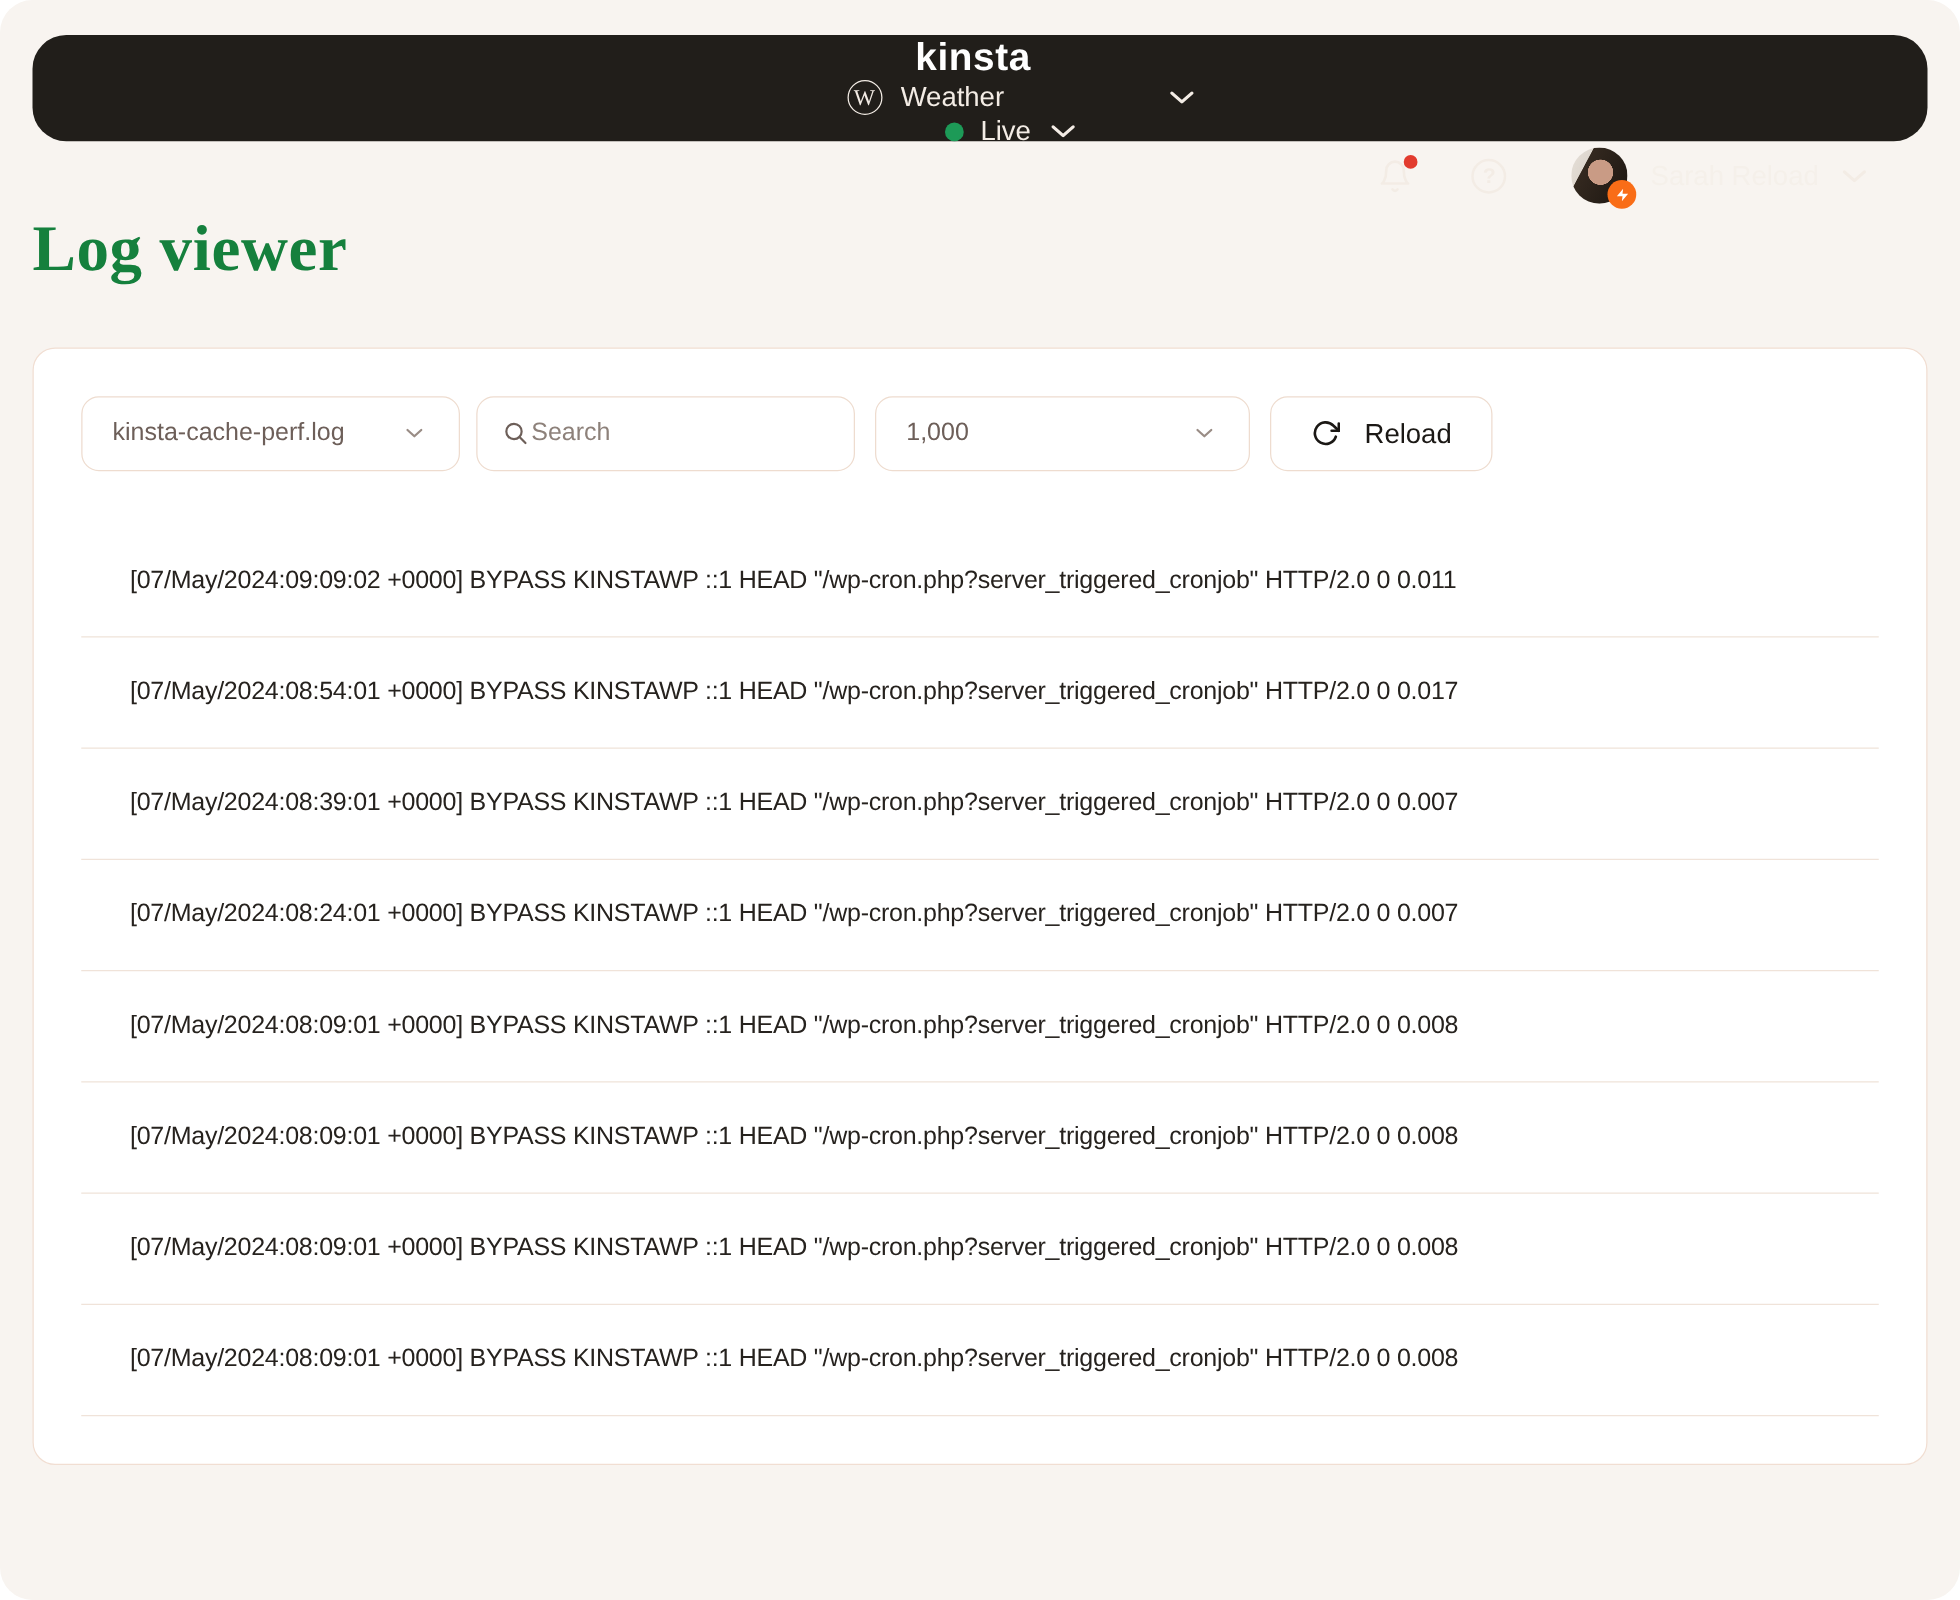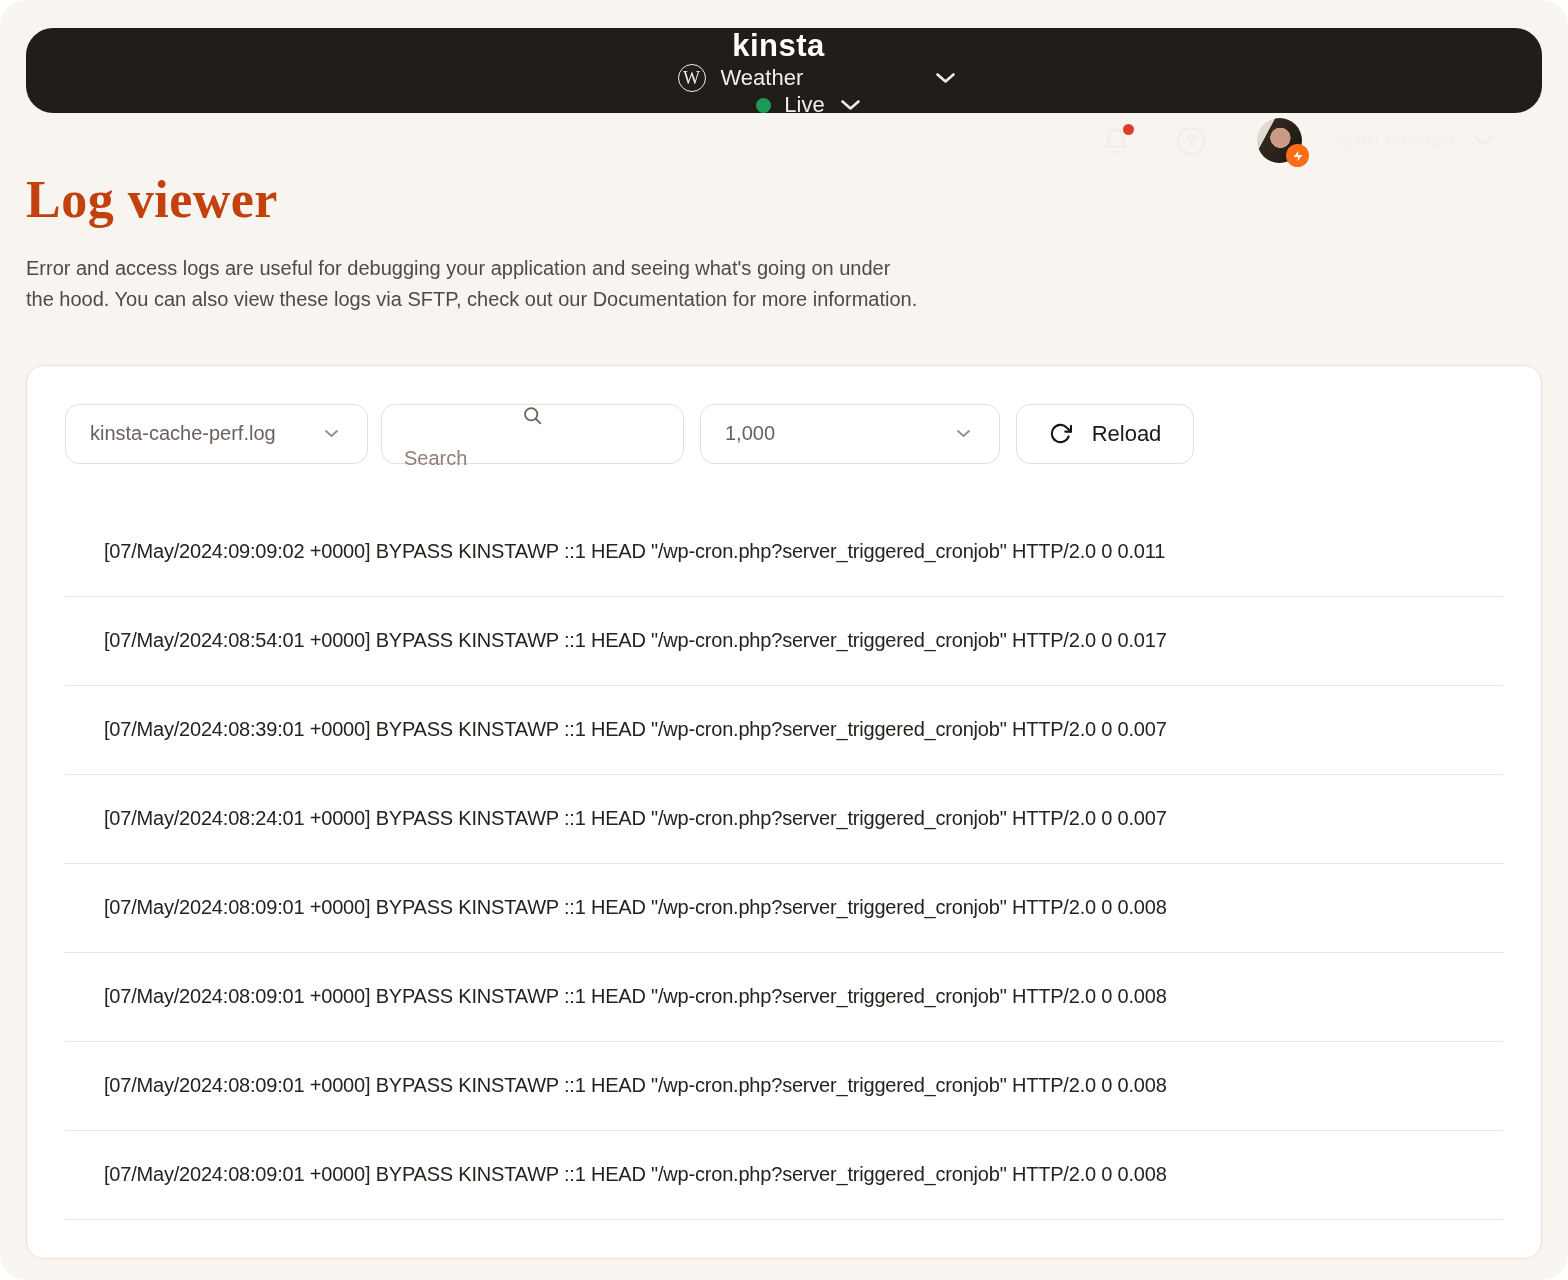--- a/index.html
+++ b/index.html
@@ -106,21 +106,21 @@
   .nav-right .chev-big { margin-left: 18px; cursor: pointer; }
 
   
   main { padding: 0 26px; }
   .page-title {
     margin: 60px 0 4px;
     font-family: "Liberation Serif", serif;
     font-weight: 600;
     font-size: 52px;
     line-height: 1.05;
-    color: #c2410c;
+    color: #15803d;
     letter-spacing: 0.5px;
   }
   .desc {
     margin-top: 25px;
     font-size: 20px;
     line-height: 31px;
     color: #4e4a46;
   }
 
   
@@ -139,21 +139,21 @@
     border: 1.5px solid #eedccf;
     border-radius: 14px;
     display: flex;
     align-items: center;
   }
   .select { justify-content: space-between; padding: 0 28px 0 24px; cursor: pointer; }
   .select .val { font-size: 20px; color: #6d5f59; }
   .file-select { width: 303px; }
   .lines-select { width: 300px; margin-left: 3px; }
   .chev-small { color: #9a8d86; flex: none; }
-  .search { width: 303px; padding: 0 20px; gap: 20px; flex-direction: column; }
+  .search { width: 303px; padding: 0 20px; gap: 0; }
   .search svg { flex: none; }
   .search input {
     border: none; outline: none; background: transparent;
     font-family: "Liberation Sans", sans-serif;
     font-size: 20px; color: #3a3531;
     width: 100%;
   }
   .search input::placeholder { color: #8d817a; }
   .reload {
     width: 178px;
@@ -231,24 +231,20 @@
       <span class="user-name">Sarah Reload</span>
       <svg class="chev-big" width="21" height="12" viewBox="0 0 21 12">
           <path d="M2.5 2.5l8 7 8-7" fill="none" stroke="currentColor" stroke-width="2.6" stroke-linecap="round" stroke-linejoin="round"></path>
         </svg>
     </div>
   </header>
 
   <main>
     <h1 class="page-title">Log viewer</h1>
 
-    <div class="desc">
-      <div>Error and access logs are useful for debugging your application and seeing what's going on under</div>
-      <div>the hood. You can also view these logs via SFTP, check out our Documentation for more information.</div>
-    </div>
 
     <section class="card">
       <div class="controls">
 
         <div class="ctl select file-select">
           <span class="val">kinsta-cache-perf.log</span>
           <svg class="chev-small" width="15" height="9" viewBox="0 0 15 9">
               <path d="M2 2l5.5 5 5.5-5" fill="none" stroke="currentColor" stroke-width="1.8" stroke-linecap="round" stroke-linejoin="round"></path>
             </svg>
         </div>

